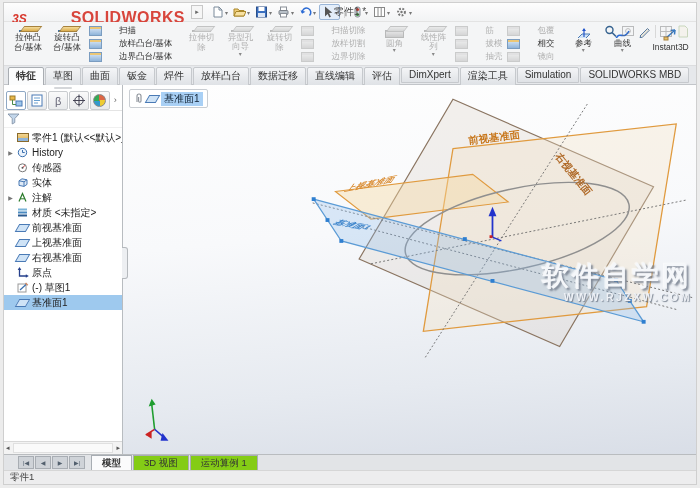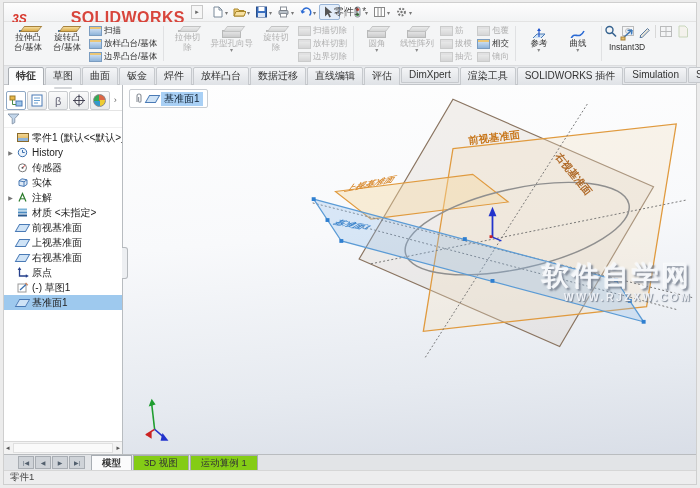--- a/index.html
+++ b/index.html
@@ -31,21 +31,21 @@
   .bigbtn{display:flex;flex-direction:column;align-items:center;padding:1px 3px 12px 3px;border-radius:2px;min-width:32px;}
   .biglabel{font-size:8.5px;line-height:1.1;color:#333;text-align:center;white-space:pre-line;margin-top:1px;}
   .bigbtn.caret::after{content:"▾";font-size:6px;color:#888;line-height:4px;}
   .bigbtn.disabled .biglabel{color:#b0b0b0;}
   .bigbtn.disabled .fico,.srow.disabled .mi{filter:grayscale(1) opacity(.45);}
   .fico{width:17px;height:10px;background:linear-gradient(180deg,#c6daf0,#6e9fd2);border:1px solid #49759f;
     position:relative;margin-top:6px;}
   .fico::before{content:"";position:absolute;left:2px;right:-3px;top:-5px;height:4px;
     background:linear-gradient(#f4dc9c,#dcae4e);border:1px solid #a7823c;transform:skewX(-38deg);}
   .stack{display:flex;flex-direction:column;justify-content:space-between;padding:2px 2px;}
-  .srow{display:flex;align-items:center;gap:2px;font-size:8.5px;color:#333;height:11px;white-space:nowrap;}
+  .srow{display:flex;align-items:center;gap:17px;font-size:8.5px;color:#333;height:11px;white-space:nowrap;}
   .srow.disabled{color:#b0b0b0;}
   .mi{width:11px;height:8px;border:1px solid #7a9cc0;background:linear-gradient(#dce9f7,#8fb4da);position:relative;flex:none;}
   .mi::after{content:"";position:absolute;left:0;top:0;width:100%;height:2.5px;background:#ecc776;}
   .ribbon-right{position:absolute;right:6px;top:3px;display:flex;align-items:center;gap:3px;}
   .rsep{width:1px;height:13px;background:#d8d8d8;}
   .dimicon{opacity:.4;}
 
   
   .ftabs{height:17px;background:#e6e8eb;border-bottom:1px solid #c2c5c9;display:flex;align-items:flex-start;
     padding:1px 0 0 4px;font-size:10px;}
@@ -340,21 +340,20 @@
     <span class="ftab">草图</span>
     <span class="ftab">曲面</span>
     <span class="ftab">钣金</span>
     <span class="ftab">焊件</span>
     <span class="ftab">放样凸台</span>
     <span class="ftab">数据迁移</span>
     <span class="ftab">直线编辑</span>
     <span class="ftab">评估</span>
     <span class="ftab">DimXpert</span>
     <span class="ftab">渲染工具</span>
-    <span class="ftab">SOLIDWORKS 插件</span>
     <span class="ftab">Simulation</span>
     <span class="ftab">SOLIDWORKS MBD</span>
 
   </div>
 
   <div class="bodyrow">
     <div class="splitter-handle"></div>
 
     <div class="panel">
       <div class="panel-grip">

